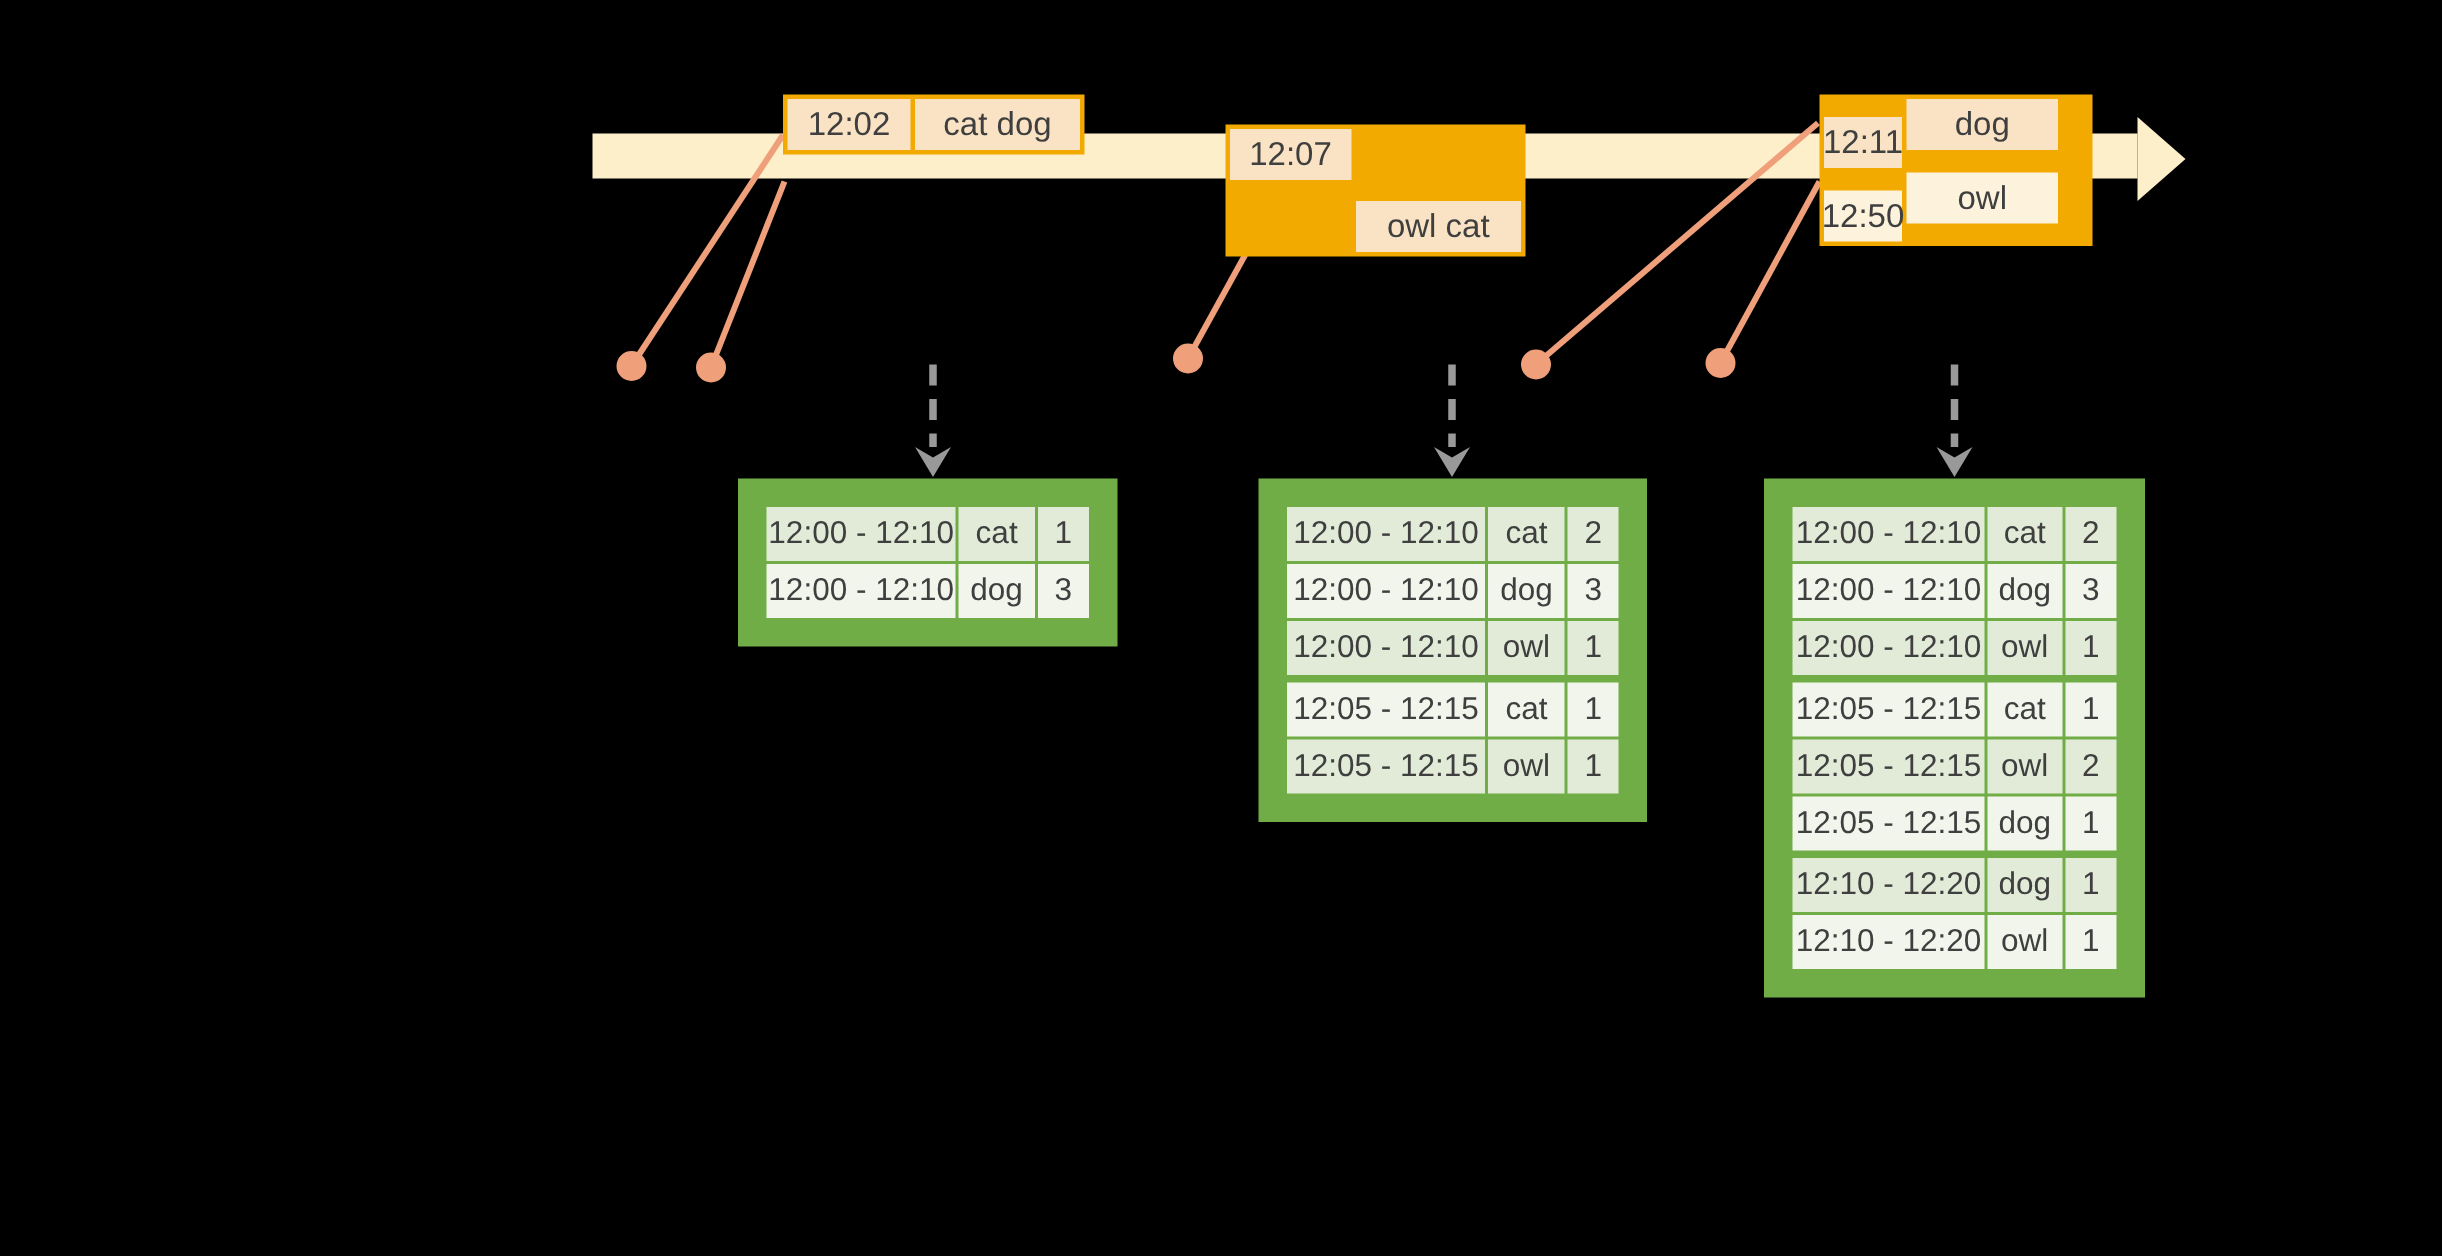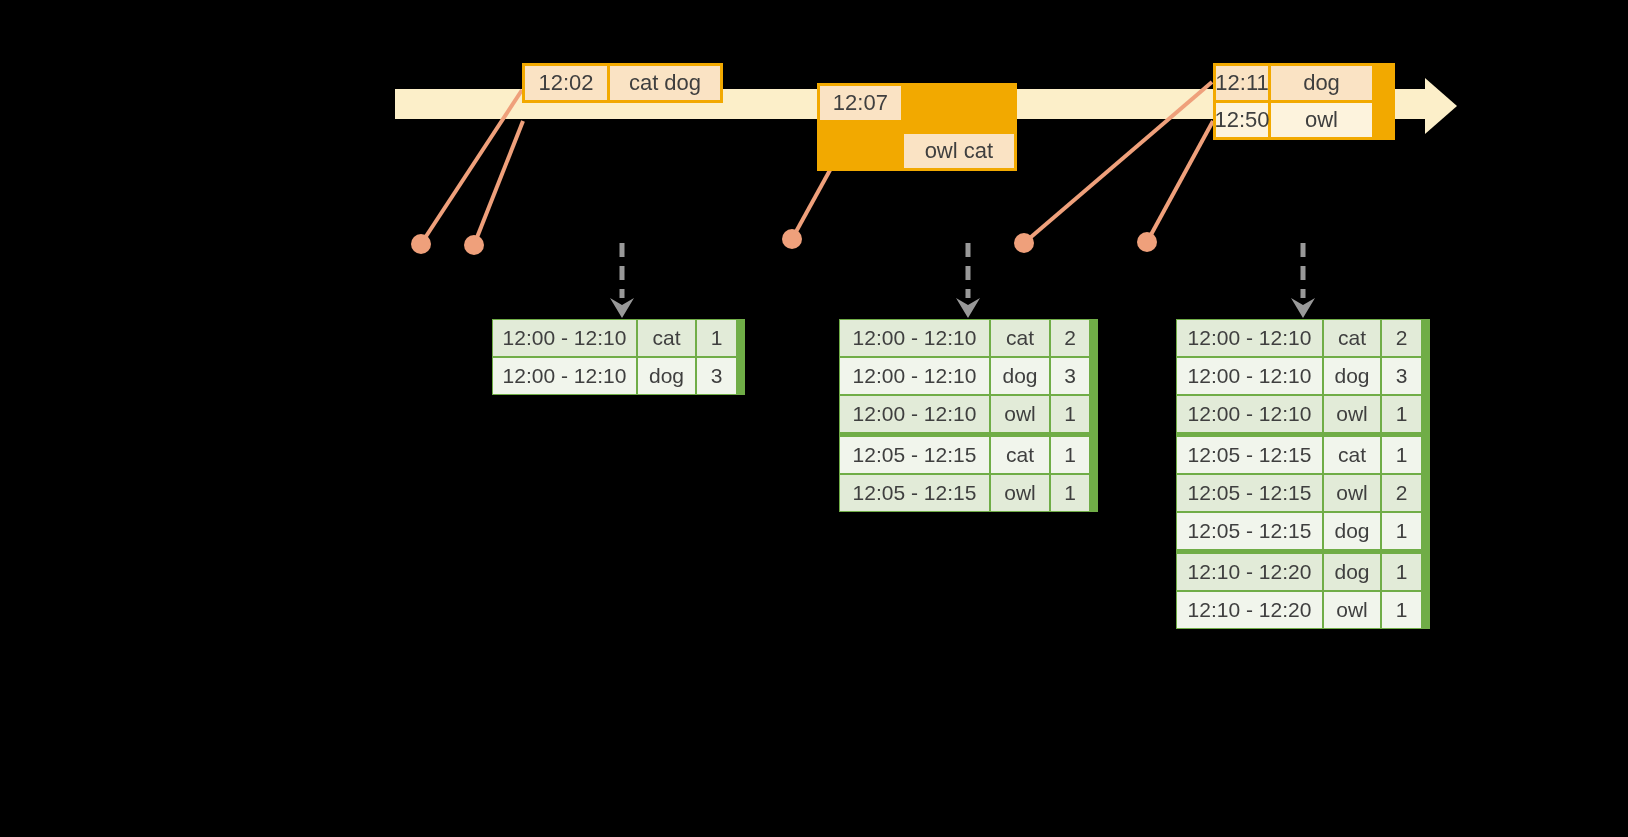--- a/index.html
+++ b/index.html
@@ -41,27 +41,27 @@
     height:34px;display:flex;align-items:center;justify-content:center;
     font-size:22px;color:var(--text_dark);
   }
   .event-row.peach .event-cell{background:var(--event_row_peach);}
   .event-row.cream .event-cell{background:var(--event_row_cream);}
   .etA{left:522px;top:63px;width:201px;}
   .etA .time{width:82px;} .etA .words{width:110px;}
   .etB{left:817px;top:83px;width:200px;}
   .etB .time{width:82px;} .etB .words{width:112px;margin-top:48px;}
   .etC{left:1213px;top:63px;width:182px;}
-  .etC .time{width:52px;} .etC .words{width:101px;}
+  .etC .time{width:52px;margin-top:12px;} .etC .words{width:101px;}
   
   .overlay{position:absolute;left:0;top:0;width:1628px;height:837px;z-index:2;}
   
   .result-table{
     position:absolute;z-index:3;background:var(--result_border);
-    display:flex;flex-direction:column;padding:1px;box-sizing:border-box;
+    display:flex;flex-direction:column;padding:19px;box-sizing:border-box;
   }
   .result-row{display:flex;gap:2px;margin-top:2px;}
   .result-row:first-child{margin-top:0;}
   .result-row.group-start{margin-top:5px;}
   .result-cell{
     height:36px;display:flex;align-items:center;justify-content:center;
     font-size:21px;color:var(--text_dark);
   }
   .result-row.greenish .result-cell{background:var(--result_row_green);}
   .result-row.lightish .result-cell{background:var(--result_row_light);}

